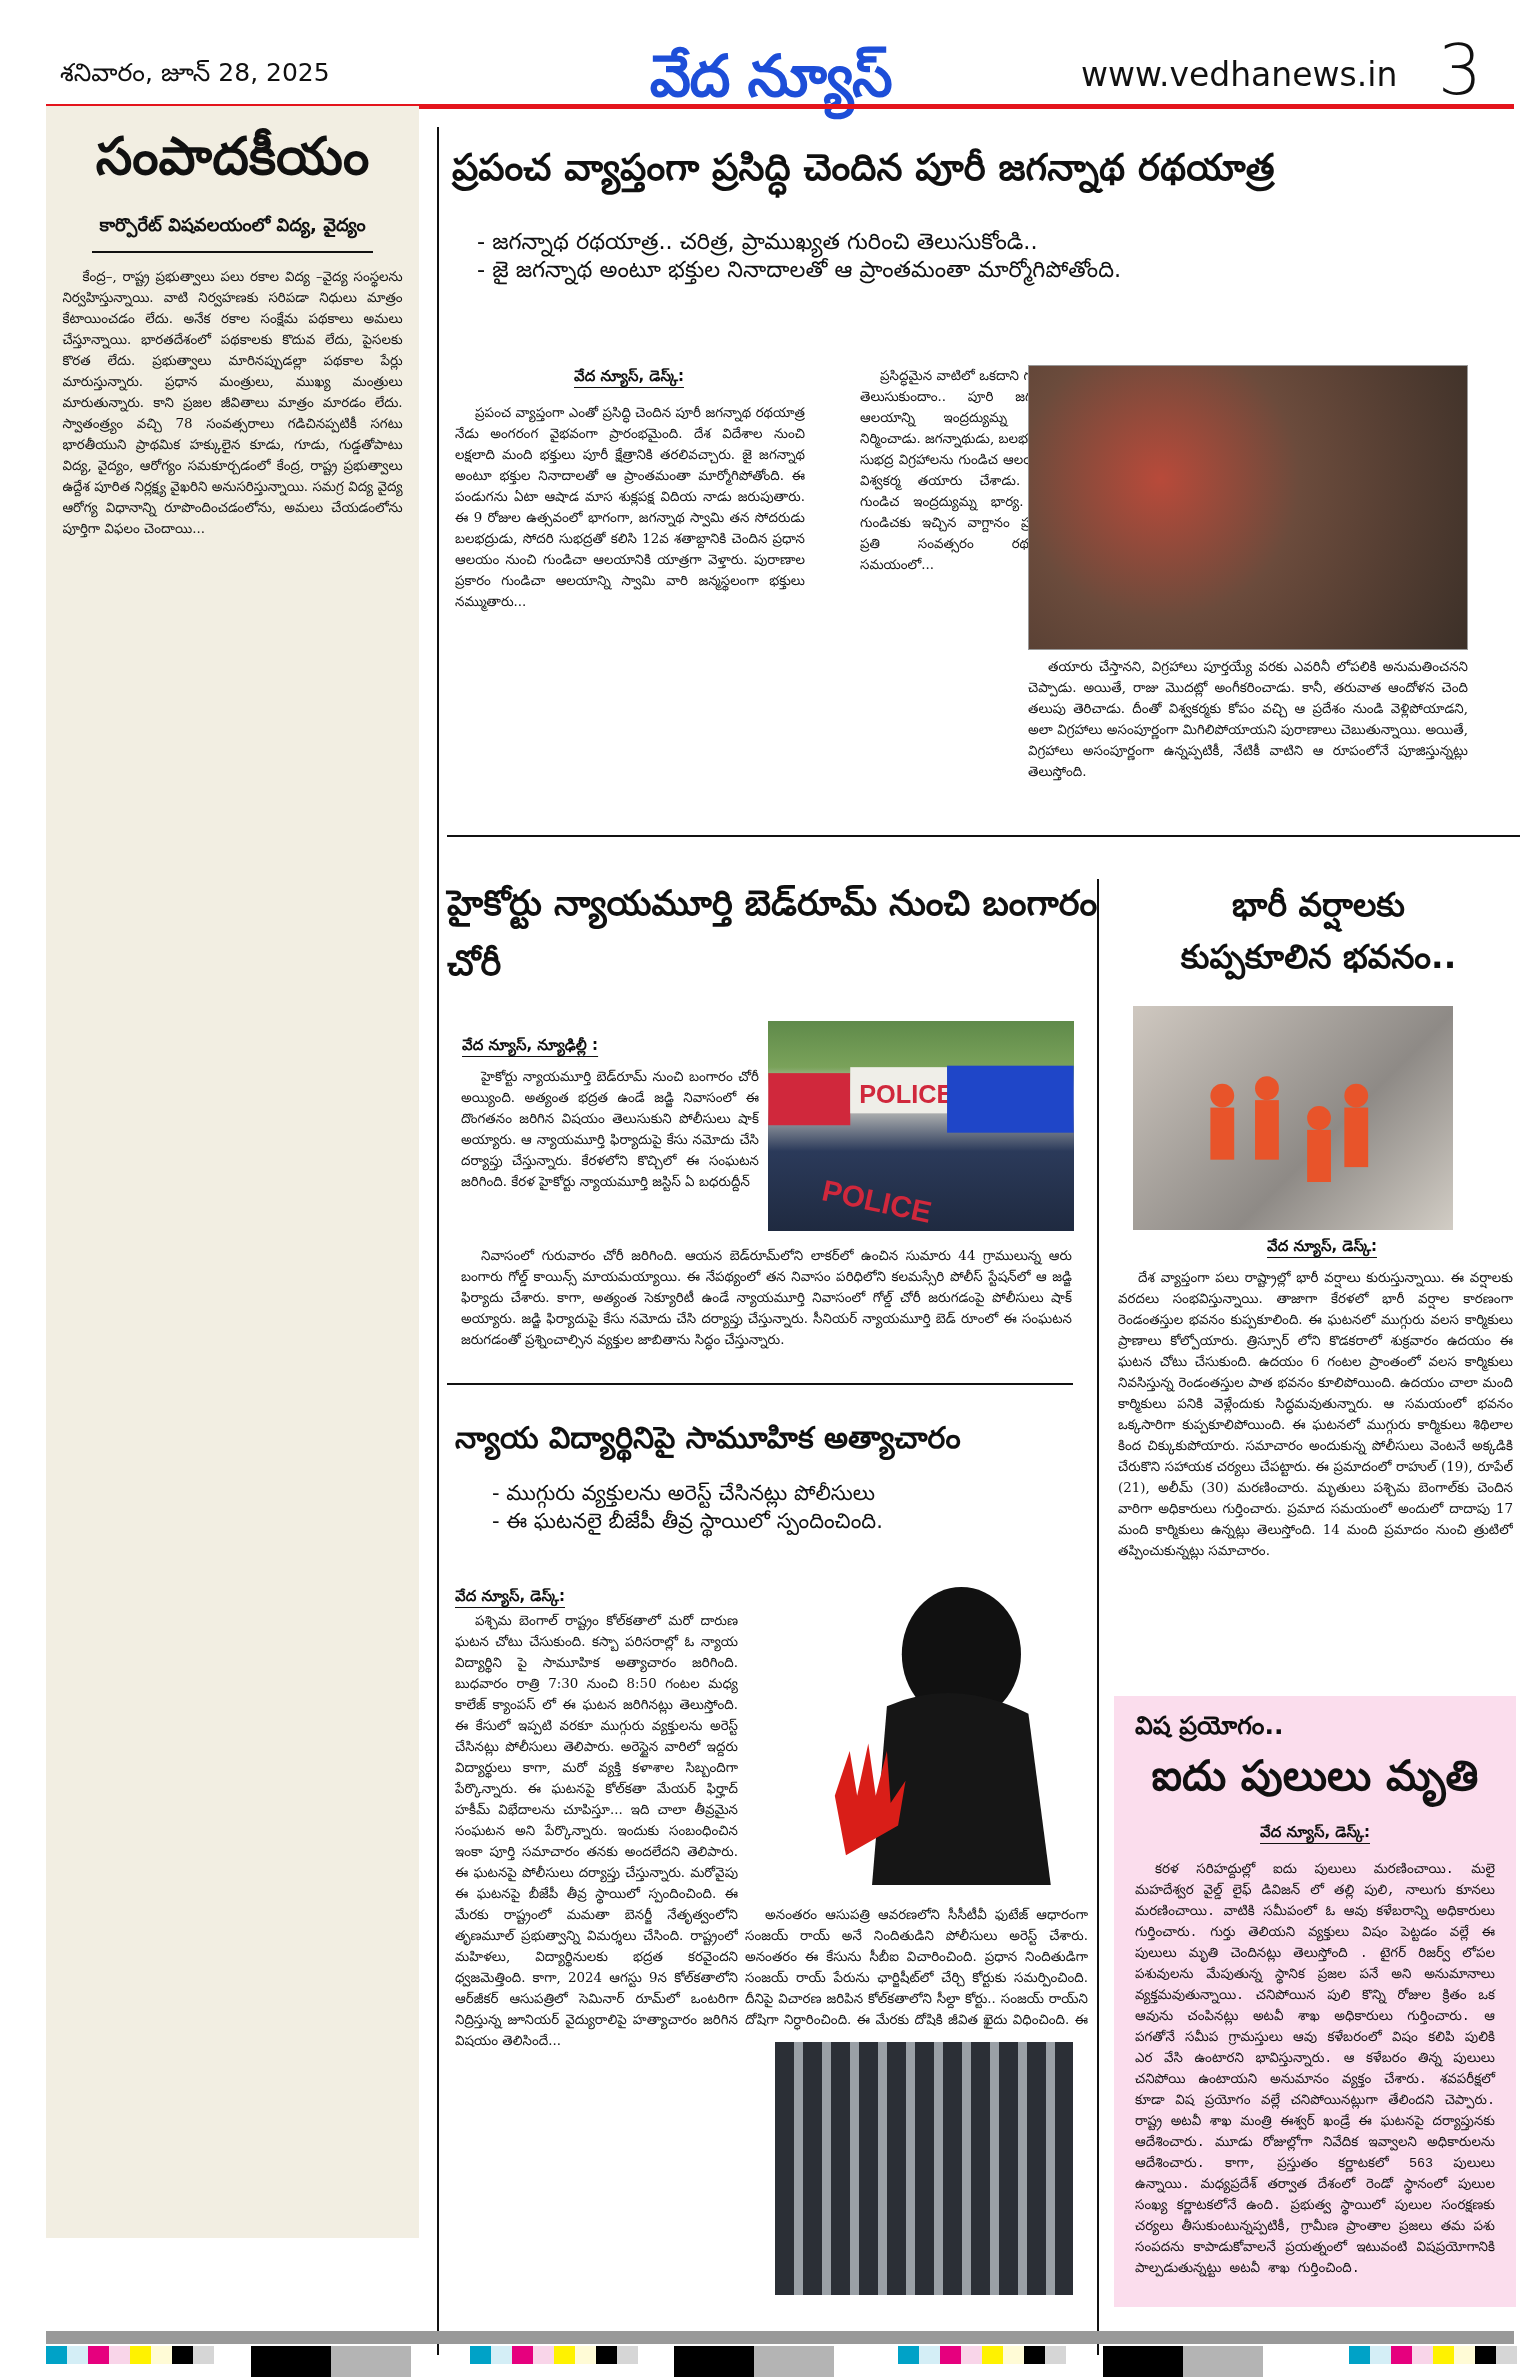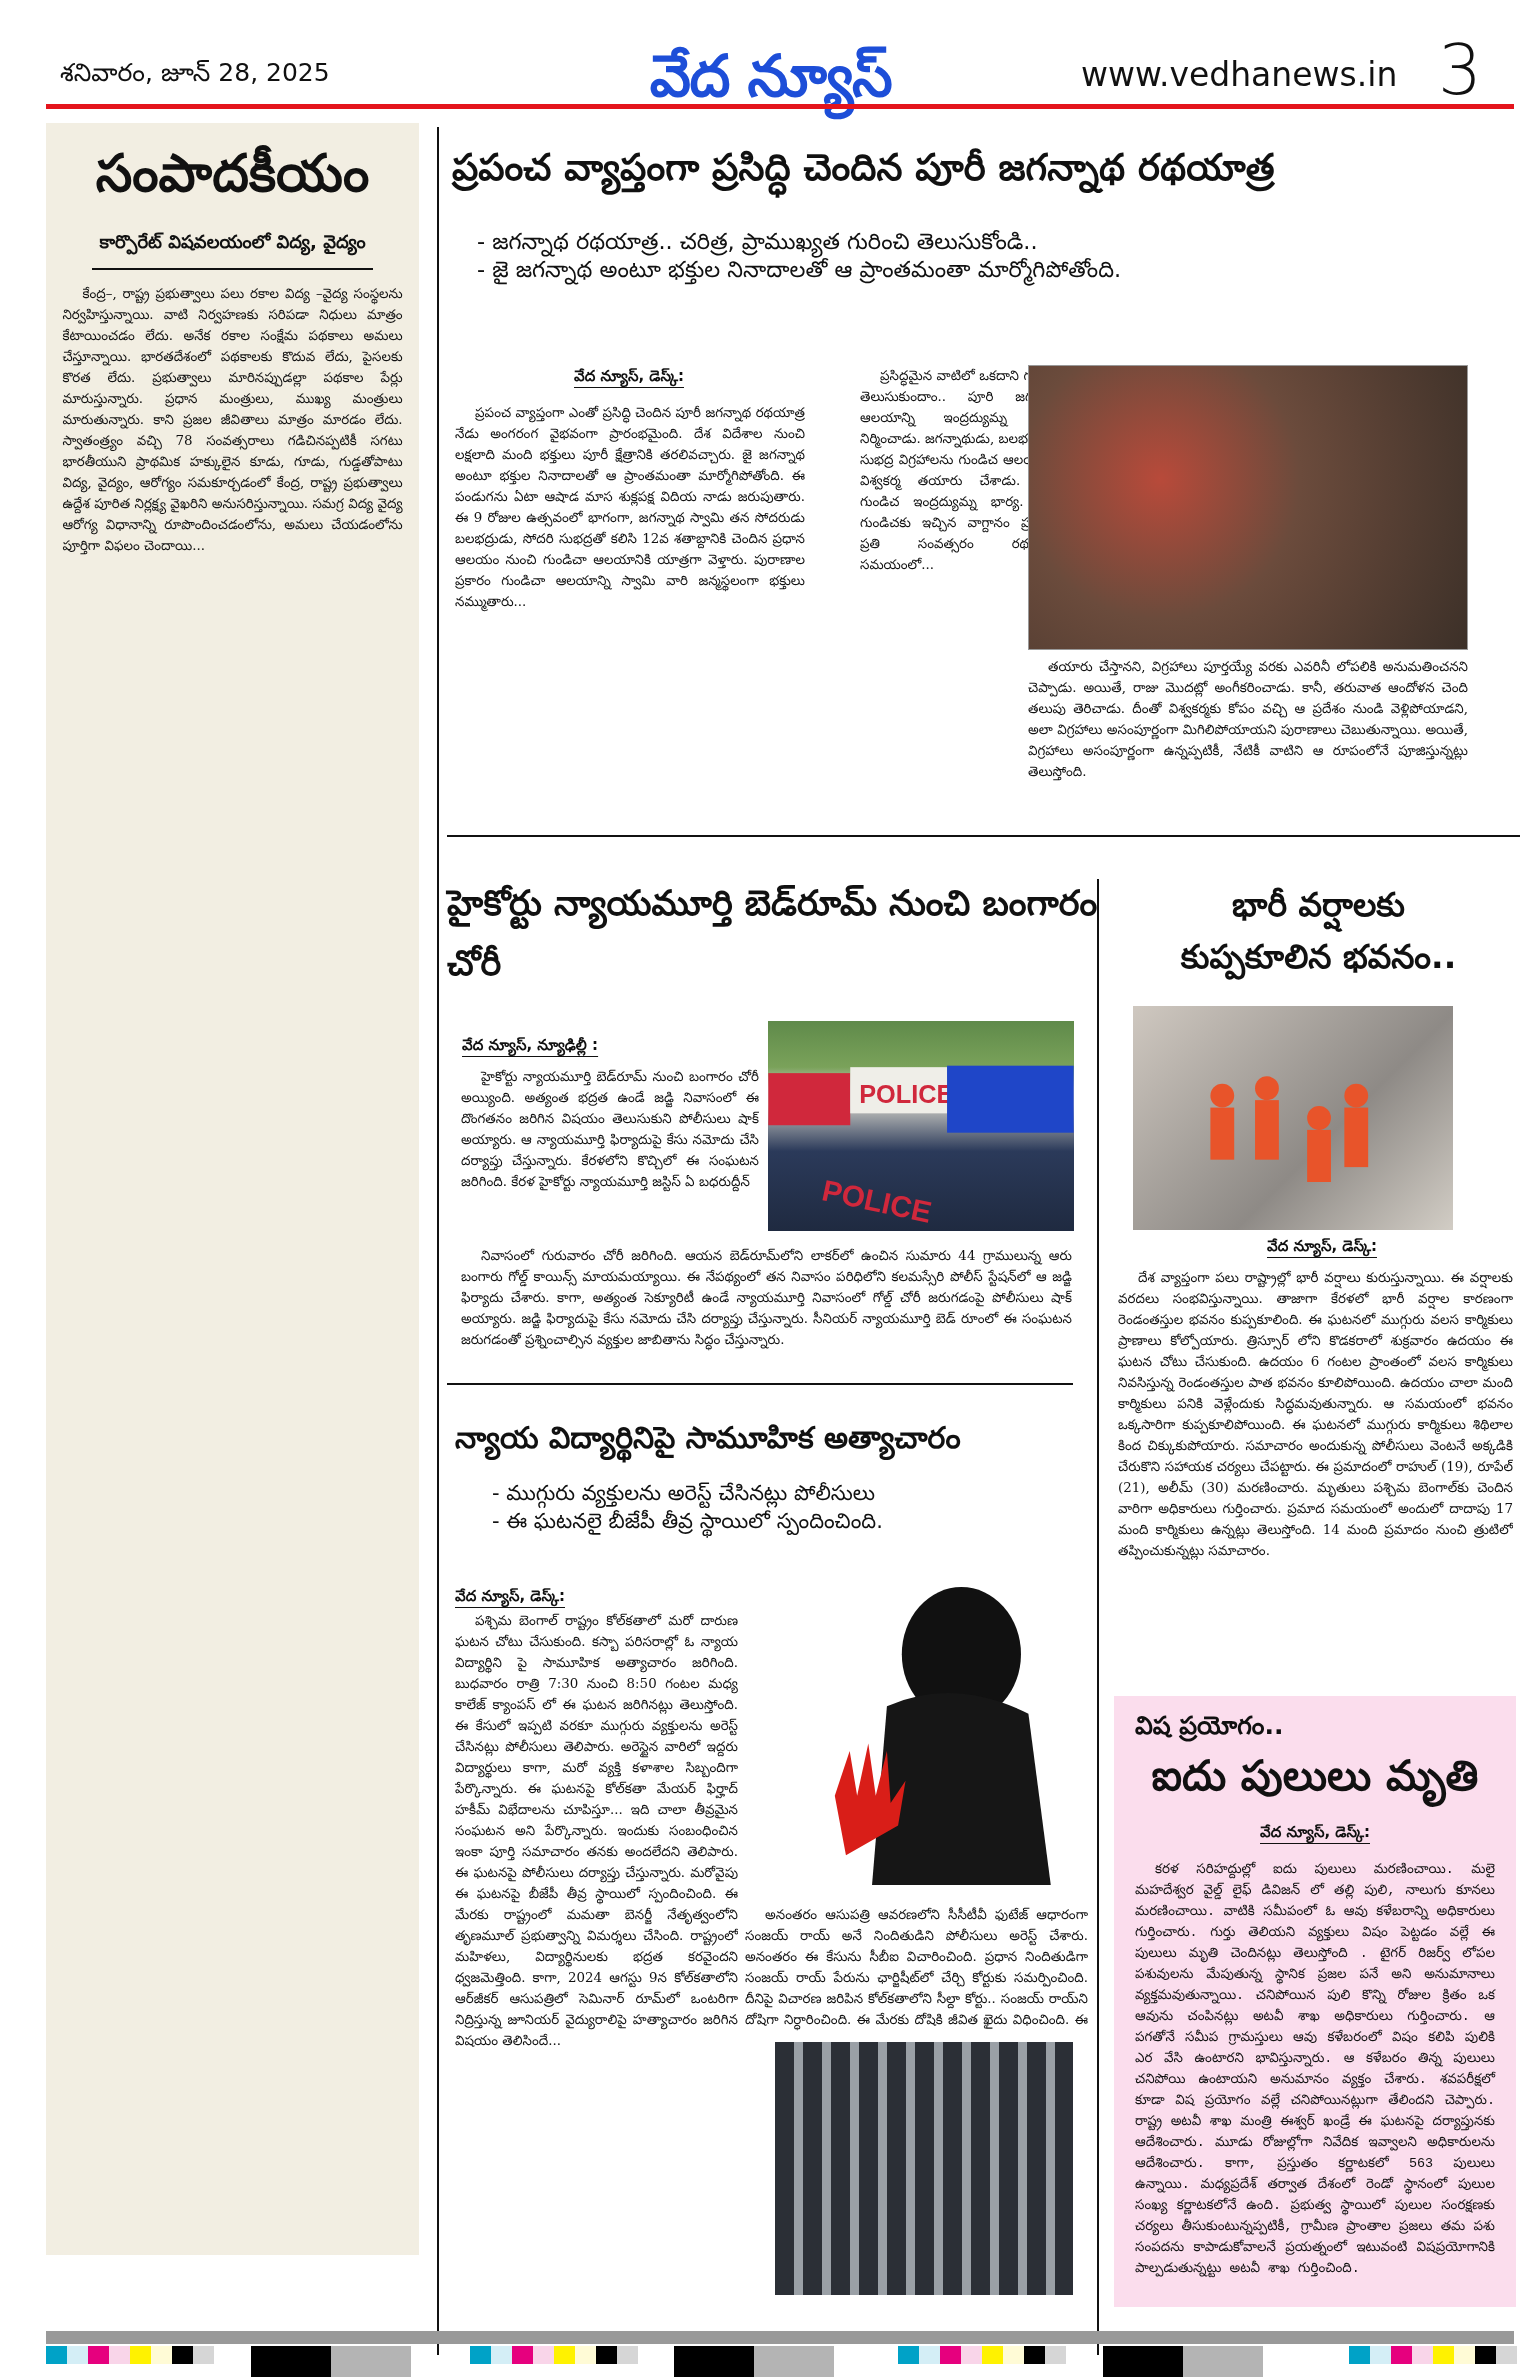--- a/index.html
+++ b/index.html
@@ -6,21 +6,21 @@
   body { width: 1541px; height: 2377px; background: #fff; position: relative; overflow: hidden;
          font-family: "DejaVu Sans", sans-serif; color: #111; }
   .abs { position: absolute; }
   
   #date { left: 60px; top: 58px; font-size: 25px; font-weight: normal; }
   #logo { left: 0; width: 1541px; text-align: center; top: 42px; font-size: 58px; font-weight: bold; color: #1d4ed8; letter-spacing: -1.5px; }
   #site { left: 1081px; top: 55px; font-size: 33px; color: #111; }
   #pageno { left: 1438px; top: 30px; font-size: 69px; font-weight: 300; }
   #redrule { left: 46px; top: 104px; width: 1468px; height: 4.5px; background: #e4141c; }
   
-  #editorial { left: 46px; top: 123px; width: 373px; height: 2132px; background: #f2eee2; padding: 13.4px 16.4px; overflow: hidden; }
+  #editorial { left: 46px; top: 106px; width: 373px; height: 2132px; background: #f2eee2; padding: 13.4px 16.4px; overflow: hidden; }
   #ed-title { font-family: "DejaVu Serif", serif; font-size: 52px; text-align: center; margin-top: 6px; }
   #ed-sub { font-size: 18px; text-align: center; margin-top: 15px; padding-bottom: 10.4px; border-bottom: 2.2px solid #111; margin-left: 30px; margin-right: 30px; }
   .bodytext { font-family: "DejaVu Serif", serif; font-size: 13.4px; line-height: 21px; text-align: justify; text-indent: 1.5em; }
   #ed-body { margin-top: 13.4px; }
   #vrule { left: 437px; top: 127px; width: 1.5px; height: 2228px; background: #111; }
   
   #jag-head { left: 452px; top: 146px; width: 1058px; font-size: 37px; font-weight: bold; white-space: nowrap; }
   #jag-bullets { left: 477px; top: 227px; width: 1028px; font-size: 22.4px; line-height: 28px; }
   #jag-bullets li { list-style: none; }
   .dateline { font-size: 15px; font-weight: bold; text-decoration: underline; text-underline-offset: 6px; }

